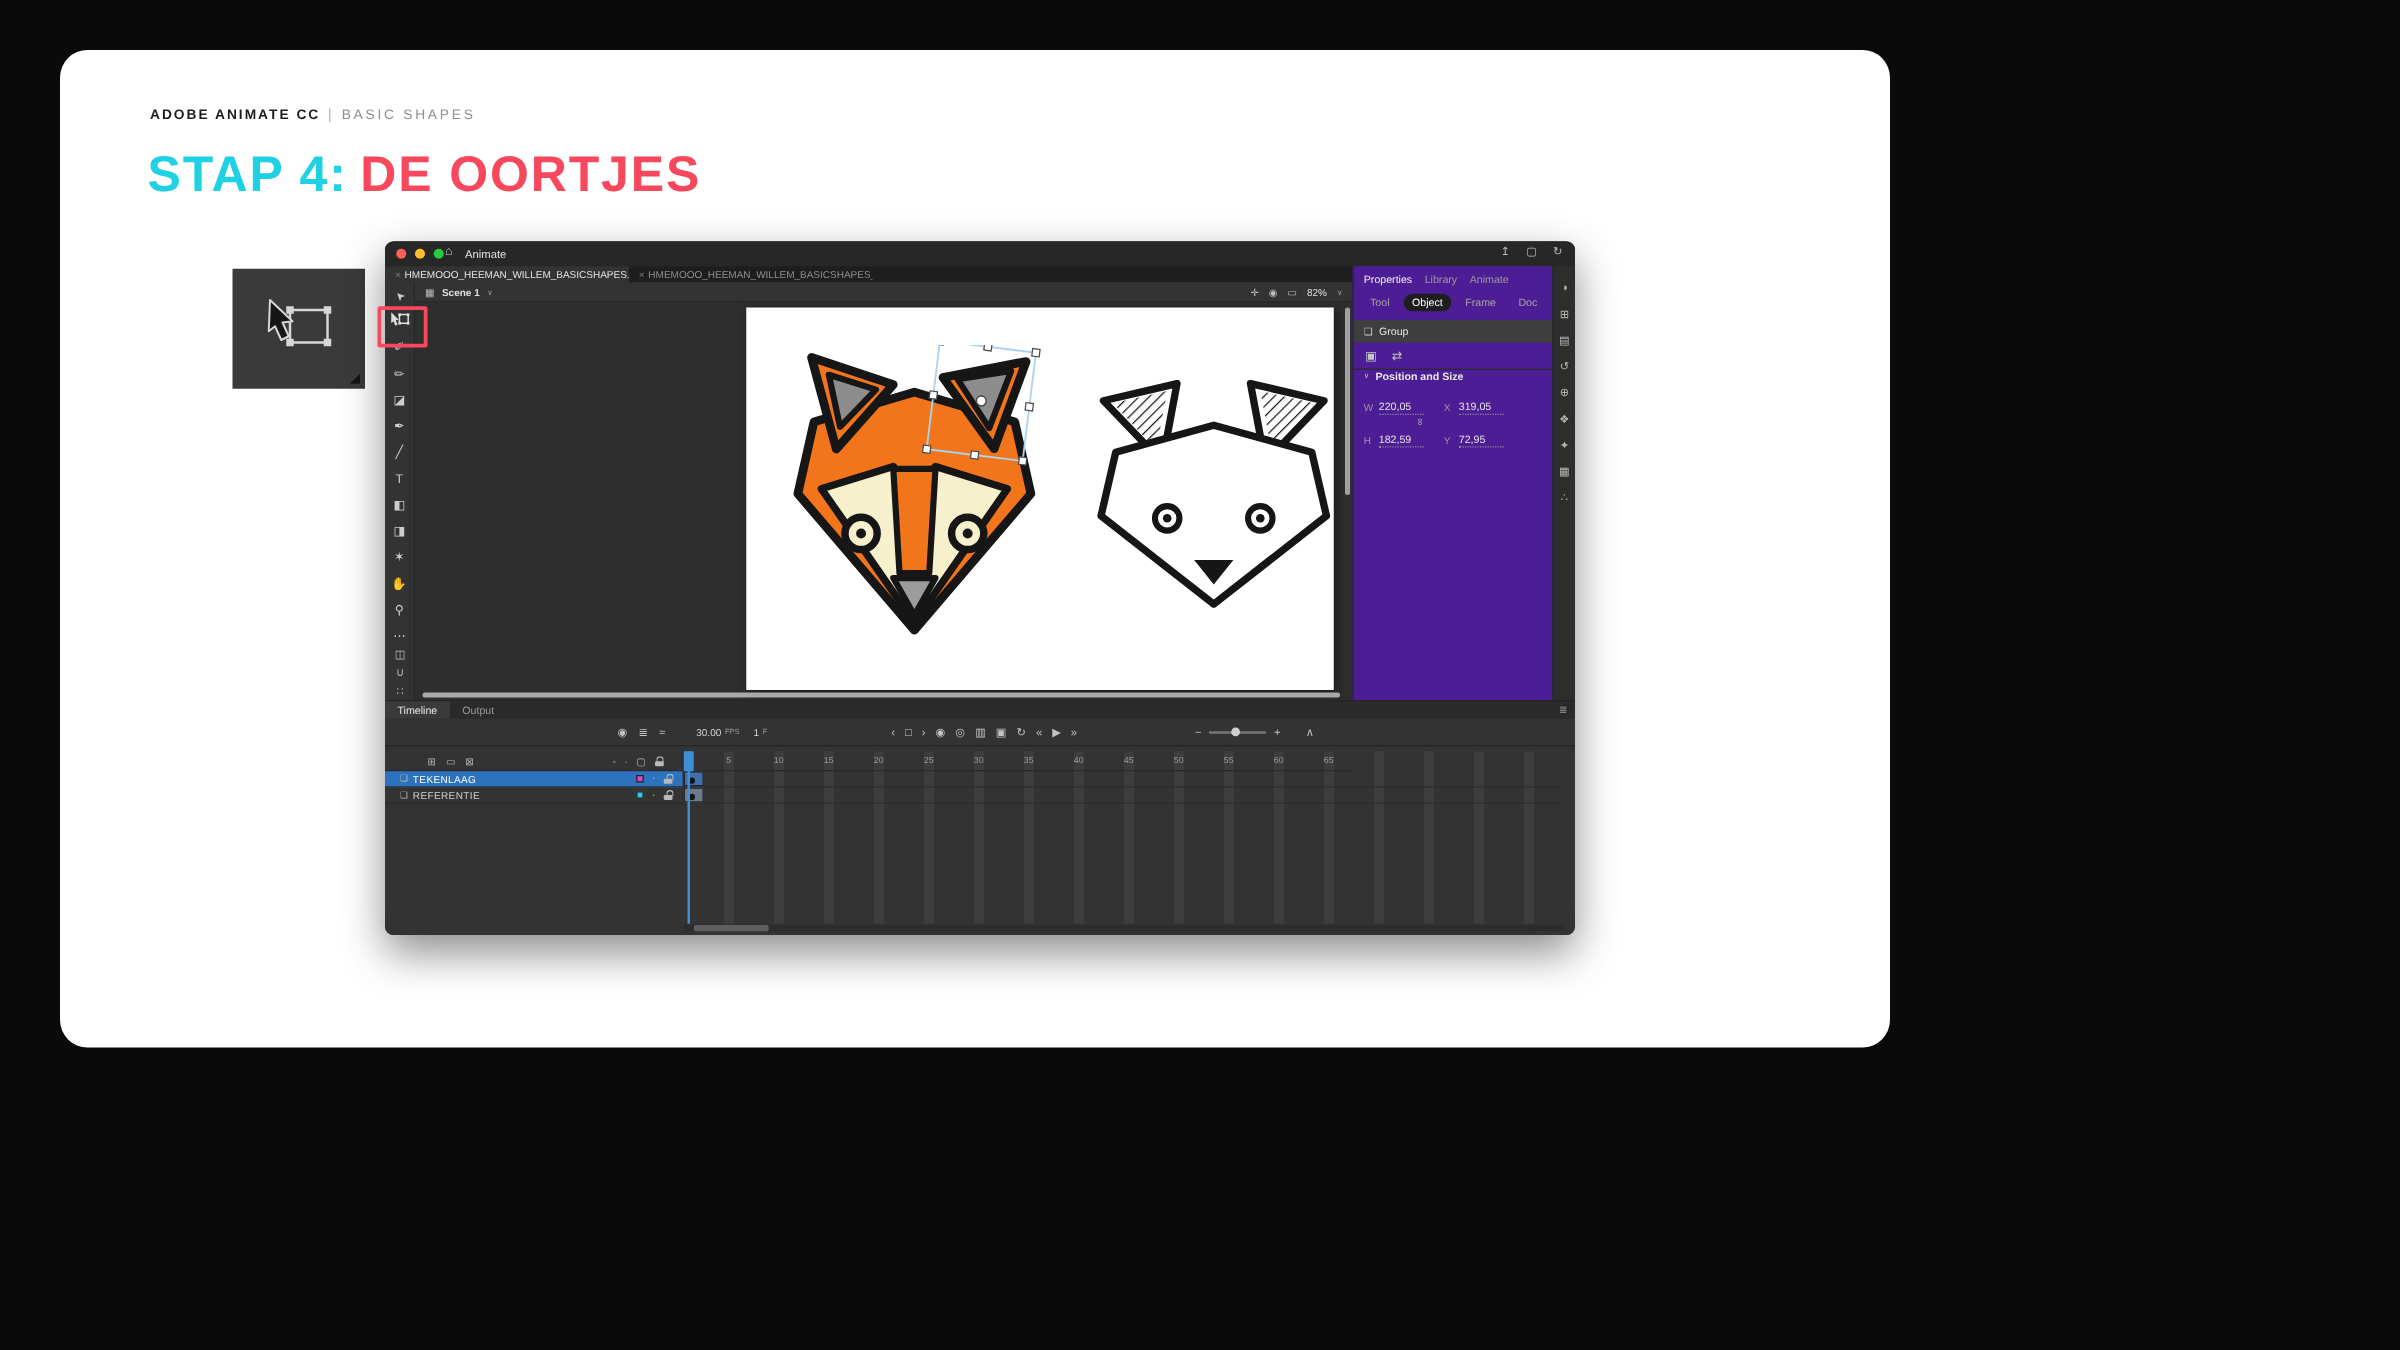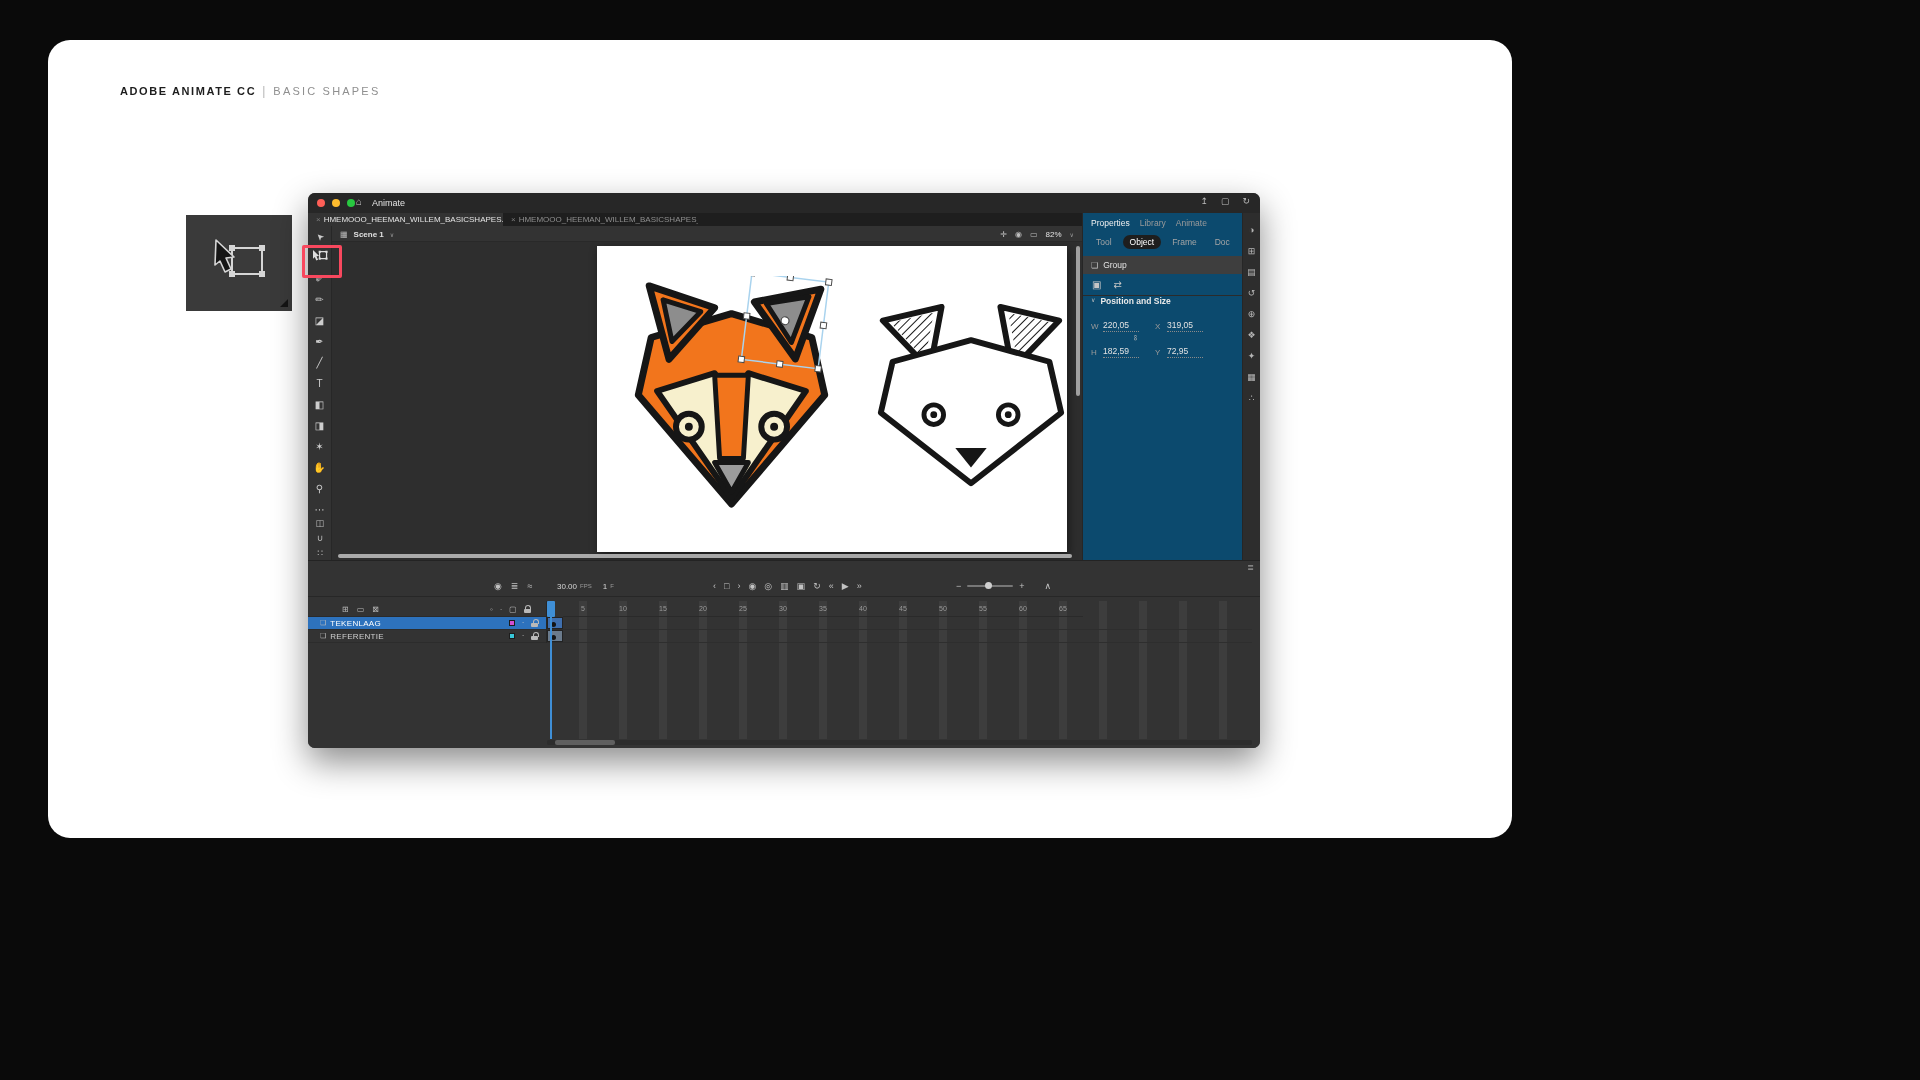--- a/index.html
+++ b/index.html
@@ -57,21 +57,21 @@
 
   
   .canvas{position:absolute;left:24px;top:49px;width:750px;height:318px;background:#2e2e2e;overflow:hidden;}
   .stage{position:absolute;left:265px;top:4px;width:470px;height:306px;background:#ffffff;box-shadow:2px 3px 9px rgba(0,0,0,.45);}
   .fox-color{position:absolute;left:28px;top:30px;width:214px;height:238px;}
   .fox-outline{position:absolute;left:276px;top:58px;width:196px;height:188px;}
   .canvas-hscroll{position:absolute;left:6px;right:10px;bottom:2px;height:4px;background:#bfbfbf;border-radius:2px;opacity:.85;}
   .canvas-vscroll{position:absolute;right:2px;top:4px;width:4px;height:150px;background:#bdbdbd;border-radius:2px;opacity:.8;}
 
   
-  .props{position:absolute;left:774px;top:20px;width:160px;height:347px;background:#0c4a6e;border-left:1px solid #262626;}
+  .props{position:absolute;left:774px;top:20px;width:160px;height:347px;background:#4c1d95;border-left:1px solid #262626;}
   .props-tabs{display:flex;gap:10px;padding:5px 8px 3px;align-items:center;}
   .props-tabs span{font-size:8.5px;color:#9a9a9a;}
   .props-tabs span.tab-active{color:#f0f0f0;}
   .props-subtabs{display:flex;gap:4px;padding:4px 6px 3px;}
   .props-subtabs span{font-size:8.5px;color:#a5a5a5;padding:2px 7px;border-radius:8px;}
   .props-subtabs span.tab-active{background:#1e1e1e;color:#fff;}
   .group-row{margin-top:4px;height:18px;background:#3e3e3e;display:flex;align-items:center;gap:5px;padding-left:8px;}
   .group-row .ic{font-size:8px;color:#c9c9c9;}
   .group-row .lbl{font-size:8.5px;color:#e3e3e3;}
   .object-actions{height:22px;display:flex;align-items:center;gap:12px;padding-left:9px;border-bottom:1px solid #2b2b2b;}
@@ -154,20 +154,23 @@
 </style>
 </head>
 <body>
 
 <div class="card">
 
   <div class="eyebrow">
     <span class="brand">Adobe Animate CC</span><span class="div">|</span><span class="topic">Basic Shapes</span>
   </div>
 
+  <div class="page-title">
+    <span class="title-accent">STAP 4:</span><span class="title-rest">DE OORTJES</span>
+  </div>
 
   <div class="thumb">
     <svg width="62" height="54" viewBox="0 0 62 54">
       <rect x="24" y="12" width="30" height="26" fill="none" stroke="#d6d6d6" stroke-width="2"></rect>
       <rect x="21" y="9" width="6" height="6" fill="#d6d6d6"></rect>
       <rect x="51" y="9" width="6" height="6" fill="#d6d6d6"></rect>
       <rect x="21" y="35" width="6" height="6" fill="#d6d6d6"></rect>
       <rect x="51" y="35" width="6" height="6" fill="#d6d6d6"></rect>
       <path d="M8,4 L26,21 L18,22 L23,33 L17,36 L12,25 L7,29 Z" fill="#161616" stroke="#d6d6d6" stroke-width="1.6" stroke-linejoin="round"></path>
     </svg>
@@ -362,20 +365,25 @@
         <span>▤</span>
         <span>↺</span>
         <span>⊕</span>
         <span>❖</span>
         <span>✦</span>
         <span>▦</span>
         <span>∴</span>
       </div>
 
     <div class="timeline">
+      <div class="tl-tabs">
+
+      <div class="tl-tab tab-active">Timeline</div>
+          <div class="tl-tab">Output</div>
+        </div>
       <span class="tl-menu">≣</span>
 
       <div class="tl-controls">
         <div class="tlc tlc-left">
 
         <span class="ic">◉</span>
             <span class="ic">≣</span>
             <span class="ic">≈</span>
           </div>
         <div class="tlc tlc-fps">

